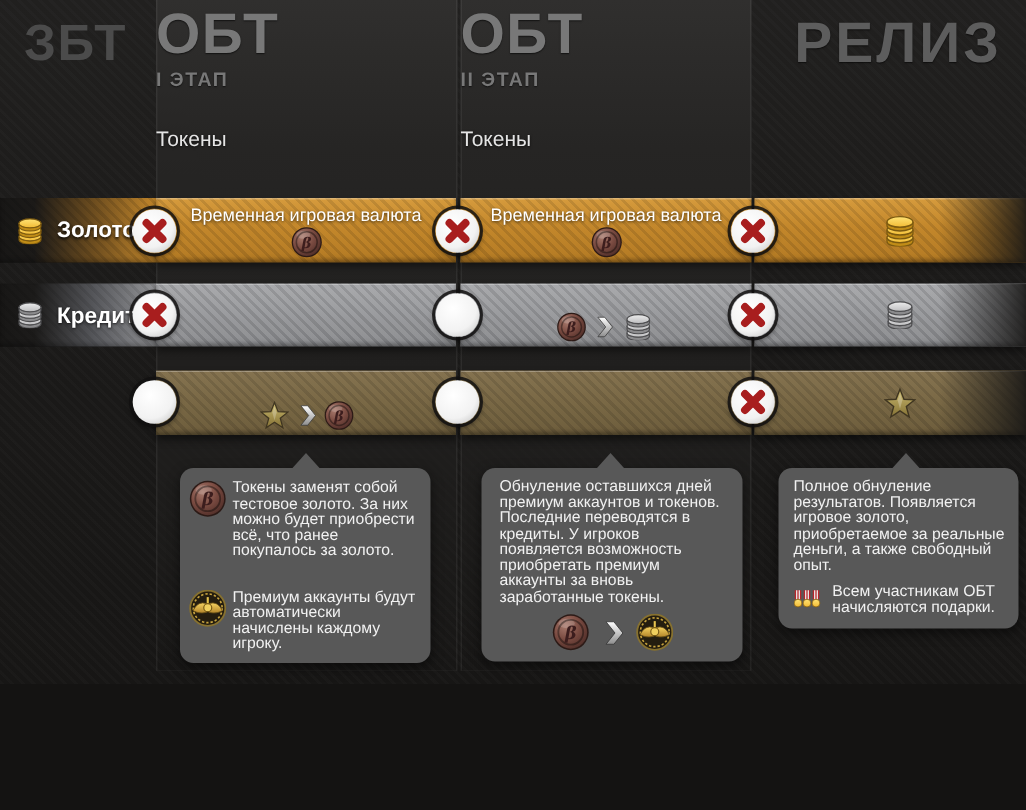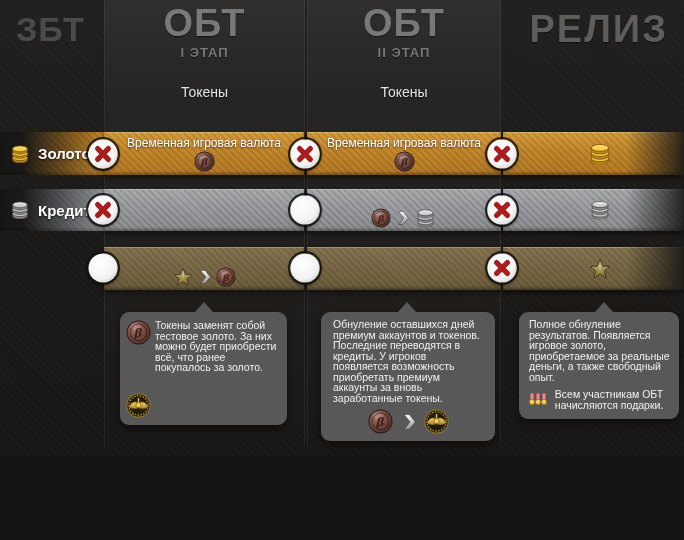--- a/index.html
+++ b/index.html
@@ -14,21 +14,21 @@
   .panel{position:absolute;top:0;height:447px;
     background:linear-gradient(180deg,#302f2e 0%,#262524 22%,#201f1e 55%,rgba(27,26,25,0) 100%);
     border-left:1px solid rgba(255,255,255,0.06);
     border-right:1px solid rgba(255,255,255,0.06);
     box-sizing:border-box;}
   #panel-obt1{left:104px;width:201px;}
   #panel-obt2{left:307px;width:194px;}
   
   .hdr-zbt{position:absolute;left:16px;top:10px;font-size:34px;font-weight:bold;
     color:#4b4b4b;letter-spacing:1px;}
-  .hdr-col{position:absolute;top:2px;text-align:center;}
+  .hdr-col{position:absolute;top:2px;text-align:left;}
   #hdr-obt1{left:104px;width:201px;}
   #hdr-obt2{left:307px;width:194px;}
   .hdr-big{font-size:38px;line-height:42px;font-weight:bold;color:#787878;
     letter-spacing:1px;text-shadow:0 1px 1px rgba(0,0,0,0.6);}
   .hdr-sub{font-size:13px;line-height:18px;font-weight:bold;color:#787878;
     letter-spacing:1px;text-shadow:0 1px 1px rgba(0,0,0,0.6);}
   .hdr-caption{margin-top:22px;font-size:14px;color:#e4e4e4;text-shadow:0 1px 2px rgba(0,0,0,0.7);}
   .hdr-release{position:absolute;right:16px;top:8px;font-size:38px;font-weight:bold;
     color:#5d5d5d;letter-spacing:2px;text-shadow:0 1px 1px rgba(0,0,0,0.6);}
   
@@ -369,20 +369,21 @@
     <div class="note-item">
       <svg class="nicon" width="25" height="25">
           <use href="#sym-token"></use>
         </svg>
       <div>Токены заменят собой тестовое золото. За них можно будет приобрести всё, что ранее покупалось за золото.</div>
     </div>
     <div class="note-item">
       <svg class="nicon" width="25" height="25">
           <use href="#sym-premium"></use>
         </svg>
+      <div>Премиум аккаунты будут автоматически начислены каждому игроку.</div>
     </div>
   </div>
 
   <div class="note" id="note2">
     <div class="note-arrow"></div>
     <div>Обнуление оставшихся дней премиум аккаунтов и токенов. Последние переводятся в кредиты. У игроков появляется возможность приобретать премиум аккаунты за вновь заработанные токены.</div>
     <div class="note-icons-row">
       <svg width="25" height="25">
           <use href="#sym-token"></use>
         </svg>

